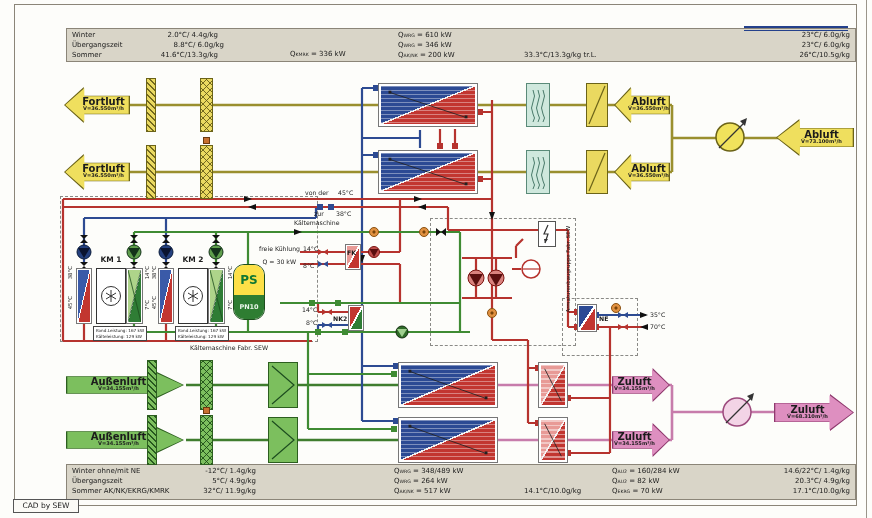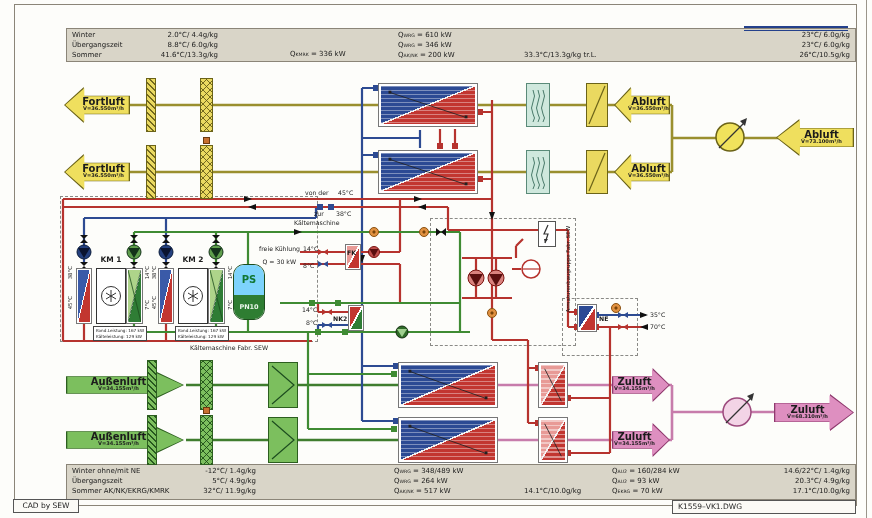--- a/index.html
+++ b/index.html
@@ -42,21 +42,21 @@
   .bg-wrg{background:repeating-linear-gradient(to bottom,rgba(255,255,255,.38) 0 1px,rgba(0,0,0,0) 1px 4px),linear-gradient(to bottom right,#2c4a94 49%,#f2f2f2 49% 51%,#c23630 51%)}
   .bg-rh{background:repeating-linear-gradient(to bottom,rgba(255,255,255,.45) 0 1.5px,rgba(0,0,0,0) 1.5px 4.5px),linear-gradient(to bottom right,#e89a96 48%,#f2f2f2 48% 52%,#c23630 52%)}
   .bg-cond{background:linear-gradient(to bottom right,#3a5aa8 48%,#fff 48% 52%,#c23630 52%)}
   .bg-evap{background:linear-gradient(to bottom right,#aed48a 48%,#fff 48% 52%,#2f7d35 52%)}
   .bg-ne{background:linear-gradient(to bottom right,#2c4a94 46%,#fff 46% 54%,#c23630 54%)}
   .bg-fk{background:linear-gradient(to bottom right,#e89a96 46%,#fff 46% 54%,#c23630 54%)}
   .bg-nk{background:linear-gradient(to bottom right,#c23630 46%,#fff 46% 54%,#2f7d35 54%)}
   .ov{position:absolute;inset:0;width:100%;height:100%}
   .kmbox{position:absolute;border:1px solid #444;background:#fff;font-size:4.2px;line-height:5.6px;padding:1px 2px;white-space:nowrap}
   .vessel{position:absolute;border:1.5px solid #1d4d1d;border-radius:11px;overflow:hidden}
-  .vtop{position:absolute;left:0;right:0;top:0;height:55%;background:#7dd3fc;display:flex;align-items:center;justify-content:center;font-size:10px;font-weight:bold;color:#173}
+  .vtop{position:absolute;left:0;right:0;top:0;height:55%;background:#fde047;display:flex;align-items:center;justify-content:center;font-size:12px;font-weight:bold;color:#173}
   .vbot{position:absolute;left:0;right:0;bottom:0;height:45%;background:#2e7d32;display:flex;align-items:center;justify-content:center;font-size:6.5px;font-weight:bold;color:#eaf6ea}
   .logo{font-style:italic;font-weight:bold;font-size:21px;letter-spacing:2px;color:#24418c;line-height:20px}
   .tbx{border:1px solid #555;background:#fbfaf6;font-size:7.5px;line-height:12px;white-space:nowrap}
 </style>
 </head>
 <body>
 
 <div id="stage">
 
   <div class="l" style="left:14px;top:4px;width:843px;height:502px;border:1px solid #8b8578"></div>
@@ -211,21 +211,21 @@
       <line x1="726" y1="423" x2="752" y2="397" stroke="#333" stroke-width="1.2"></line>
       <path d="M754 393 L747 396 L752 401 Z" fill="#333"></path>
     </g>
   </svg>
 
   <div class="l bar" style="left:66px;top:28px;width:790px;height:34px"></div>
   <div class="l t" style="left:72px;top:30px">Winter</div>
   <div class="l t" style="left:72px;top:40px">Übergangszeit</div>
   <div class="l t" style="left:72px;top:50px">Sommer</div>
   <div class="l t r" style="left:130px;top:30px;width:88px">2.0°C/ 4.4g/kg</div>
-  <div class="l t r" style="left:130px;top:40px;width:88px">8.8°C/ 6.0g/kg</div>
+  <div class="l t r" style="left:136px;top:40px;width:88px">8.8°C/ 6.0g/kg</div>
   <div class="l t r" style="left:130px;top:50px;width:88px">41.6°C/13.3g/kg</div>
   <div class="l t" style="left:290px;top:49px"><span>Q</span><span class="sub">KMRK</span> <span>=  336  kW</span></div>
   <div class="l t" style="left:398px;top:30px"><span>Q</span><span class="sub">WRG</span> <span>=  610  kW</span></div>
   <div class="l t" style="left:398px;top:40px"><span>Q</span><span class="sub">WRG</span> <span>=  346  kW</span></div>
   <div class="l t" style="left:398px;top:50px"><span>Q</span><span class="sub">AK/NK</span> <span>=  200  kW</span></div>
   <div class="l t" style="left:524px;top:50px">33.3°C/13.3g/kg tr.L.</div>
   <div class="l t r" style="left:660px;top:30px;width:190px">23°C/ 6.0g/kg</div>
   <div class="l t r" style="left:660px;top:40px;width:190px">23°C/ 6.0g/kg</div>
   <div class="l t r" style="left:660px;top:50px;width:190px">26°C/10.5g/kg</div>
 
@@ -237,28 +237,27 @@
   <div class="l t" style="left:72px;top:476px">Übergangszeit</div>
   <div class="l t" style="left:72px;top:486px">Sommer AK/NK/EKRG/KMRK</div>
   <div class="l t r" style="left:150px;top:466px;width:106px">-12°C/ 1.4g/kg</div>
   <div class="l t r" style="left:150px;top:476px;width:106px">5°C/ 4.9g/kg</div>
   <div class="l t r" style="left:150px;top:486px;width:106px">32°C/ 11.9g/kg</div>
   <div class="l t" style="left:394px;top:466px"><span>Q</span><span class="sub">WRG</span> <span>=  348/489  kW</span></div>
   <div class="l t" style="left:394px;top:476px"><span>Q</span><span class="sub">WRG</span> <span>=  264  kW</span></div>
   <div class="l t" style="left:394px;top:486px"><span>Q</span><span class="sub">AK/NK</span> <span>=  517  kW</span></div>
   <div class="l t" style="left:524px;top:486px">14.1°C/10.0g/kg</div>
   <div class="l t" style="left:612px;top:466px"><span>Q</span><span class="sub">AU2</span> <span>=  160/284  kW</span></div>
-  <div class="l t" style="left:612px;top:476px"><span>Q</span><span class="sub">AU2</span> <span>=  93  kW</span></div>
+  <div class="l t" style="left:612px;top:476px"><span>Q</span><span class="sub">AU2</span> <span>=  82  kW</span></div>
   <div class="l t" style="left:612px;top:486px"><span>Q</span><span class="sub">EKRG</span> <span>=  70  kW</span></div>
   <div class="l t r" style="left:660px;top:466px;width:190px">14.6/22°C/ 1.4g/kg</div>
   <div class="l t r" style="left:660px;top:476px;width:190px">20.3°C/ 4.9g/kg</div>
   <div class="l t r" style="left:660px;top:486px;width:190px">17.1°C/10.0g/kg</div>
 
   <div class="l tbx" style="left:13px;top:499px;width:66px;height:14px;text-align:center">CAD  by  SEW</div>
-  <div class="l tbx" style="left:672px;top:500px;width:184px;height:14px;padding-left:5px">K1559–VK1.DWG</div>
 
   <div class="arr yF aL" style="left:64px;top:87px;width:66px;height:36px">
       <div class="s1"></div>
       <div class="s2"></div>
       <div class="txt">
         <span class="l1">Fortluft</span>
         <span class="l2">V̇=36.550m³/h</span>
       </div>
     </div>
   <div class="arr yF aL" style="left:64px;top:154px;width:66px;height:36px">

